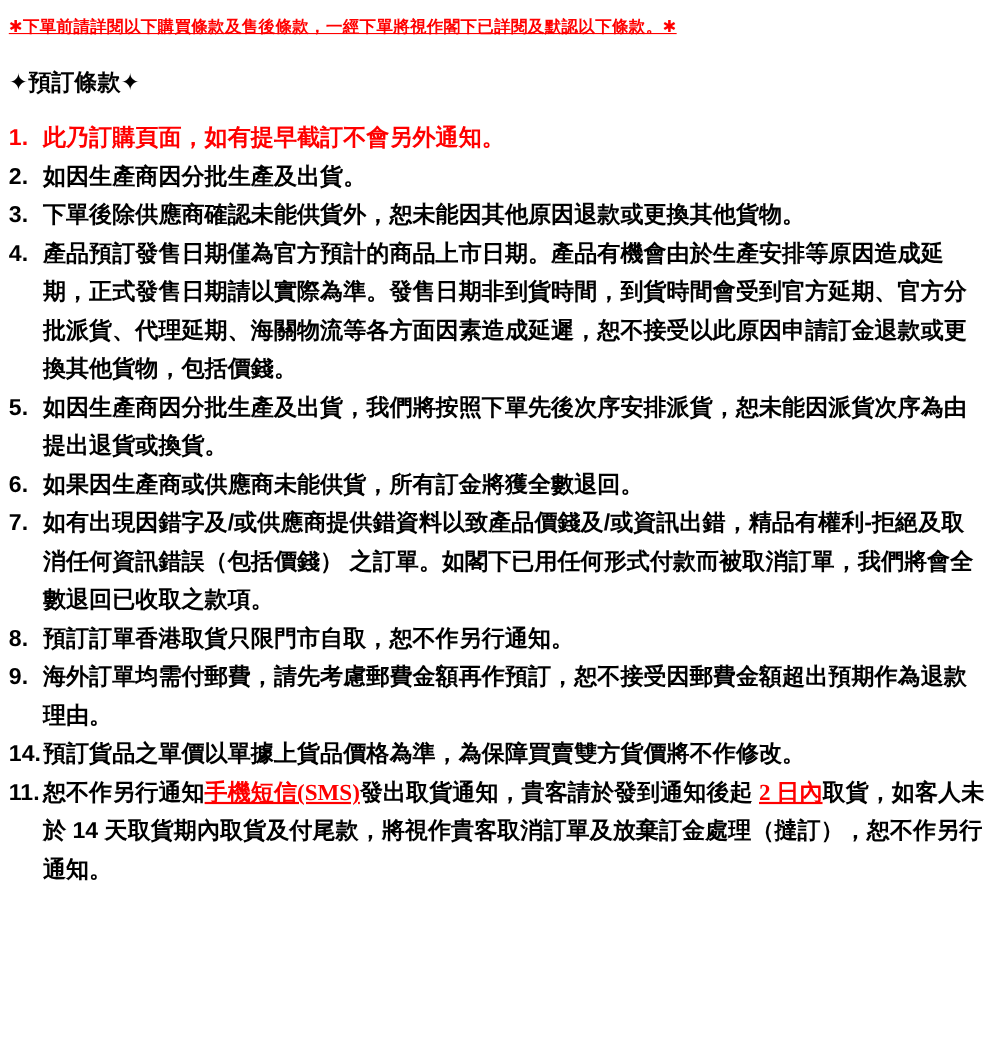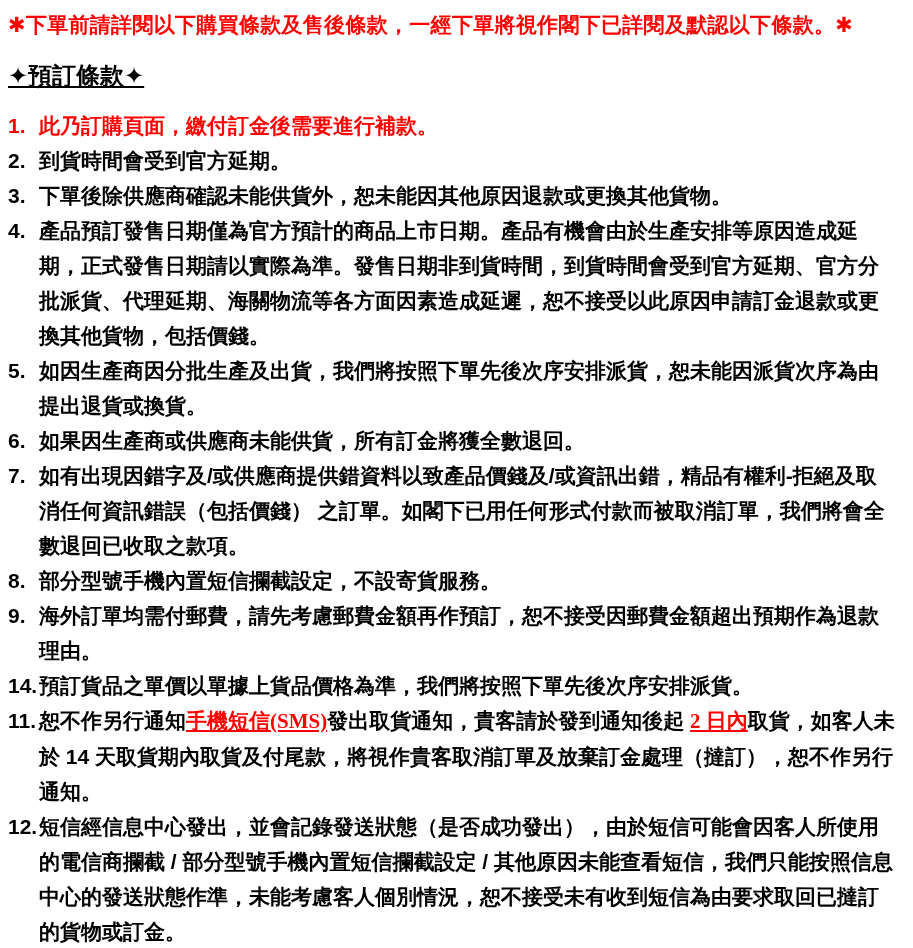--- a/index.html
+++ b/index.html
@@ -11,29 +11,29 @@
     font-family: "Liberation Sans", "DejaVu Sans", sans-serif;
     font-weight: 700;
   }
   .page {
     width: 913px;
     min-height: 948px;
     padding: 10px 18px 14px 8px;
   }
   .notice {
     color: var(--red);
-    font-size: 21px;
+    text-decoration: underline;
+    font-size: 15px;
     line-height: 29px;
     margin: 0 0 22px 0;
     letter-spacing: 0.3px;
   }
   .section-title {
     color: var(--text);
-    text-decoration: underline;
-    font-size: 24px;
+    font-size: 21px;
     line-height: 29px;
     margin: 0 0 18px 0;
   }
   .terms { display: block; }
   .term-item {
     display: flex;
     align-items: flex-start;
     font-size: 21px;
     line-height: 35px;
   }
@@ -44,25 +44,25 @@
 </style>
 </head>
 <body>
 
 <div class="page">
   <div class="notice">✱下單前請詳閱以下購買條款及售後條款，一經下單將視作閣下已詳閱及默認以下條款。✱</div>
   <div class="section-title">✦預訂條款✦</div>
   <div class="terms" id="terms-list">
       <div class="term-item red">
         <span class="term-num">1.</span>
-        <span class="term-text"><span>此乃訂購頁面，繳付訂金後需要進行補款。</span></span>
+        <span class="term-text"><span>此乃訂購頁面，如有提早截訂不會另外通知。</span></span>
       </div>
       <div class="term-item">
         <span class="term-num">2.</span>
-        <span class="term-text"><span>到貨時間會受到官方延期。</span></span>
+        <span class="term-text"><span>如因生產商因分批生產及出貨。</span></span>
       </div>
       <div class="term-item">
         <span class="term-num">3.</span>
         <span class="term-text"><span>下單後除供應商確認未能供貨外，恕未能因其他原因退款或更換其他貨物。</span></span>
       </div>
       <div class="term-item">
         <span class="term-num">4.</span>
         <span class="term-text"><span>產品預訂發售日期僅為官方預計的商品上市日期。產品有機會由於生產安排等原因造成延期，正式發售日期請以實際為準。發售日期非到貨時間，到貨時間會受到官方延期、官方分批派貨、代理延期、海關物流等各方面因素造成延遲，恕不接受以此原因申請訂金退款或更換其他貨物，包括價錢。</span></span>
       </div>
       <div class="term-item">
@@ -72,32 +72,28 @@
       <div class="term-item">
         <span class="term-num">6.</span>
         <span class="term-text"><span>如果因生產商或供應商未能供貨，所有訂金將獲全數退回。</span></span>
       </div>
       <div class="term-item">
         <span class="term-num">7.</span>
         <span class="term-text"><span>如有出現因錯字及/或供應商提供錯資料以致產品價錢及/或資訊出錯，精品有權利-拒絕及取消任何資訊錯誤（包括價錢） 之訂單。如閣下已用任何形式付款而被取消訂單，我們將會全數退回已收取之款項。</span></span>
       </div>
       <div class="term-item">
         <span class="term-num">8.</span>
-        <span class="term-text"><span>部分型號手機內置短信攔截設定，不設寄貨服務。</span></span>
+        <span class="term-text"><span>預訂訂單香港取貨只限門市自取，恕不作另行通知。</span></span>
       </div>
       <div class="term-item">
         <span class="term-num">9.</span>
         <span class="term-text"><span>海外訂單均需付郵費，請先考慮郵費金額再作預訂，恕不接受因郵費金額超出預期作為退款理由。</span></span>
       </div>
       <div class="term-item">
         <span class="term-num">14.</span>
-        <span class="term-text"><span>預訂貨品之單價以單據上貨品價格為準，我們將按照下單先後次序安排派貨。</span></span>
+        <span class="term-text"><span>預訂貨品之單價以單據上貨品價格為準，為保障買賣雙方貨價將不作修改。</span></span>
       </div>
       <div class="term-item">
         <span class="term-num">11.</span>
         <span class="term-text"><span>恕不作另行通知</span><span class="seg-red-underline">手機短信(SMS)</span><span>發出取貨通知，貴客請於發到通知後起 </span><span class="seg-red-underline">2 日內</span><span>取貨，如客人未於 14 天取貨期內取貨及付尾款，將視作貴客取消訂單及放棄訂金處理（撻訂），恕不作另行通知。</span></span>
       </div>
-      <div class="term-item">
-        <span class="term-num">12.</span>
-        <span class="term-text"><span>短信經信息中心發出，並會記錄發送狀態（是否成功發出），由於短信可能會因客人所使用的電信商攔截 / 部分型號手機內置短信攔截設定 / 其他原因未能查看短信，我們只能按照信息中心的發送狀態作準，未能考慮客人個別情況，恕不接受未有收到短信為由要求取回已撻訂的貨物或訂金。</span></span>
-      </div>
     </div>
 </div>
 
 </body></html>

